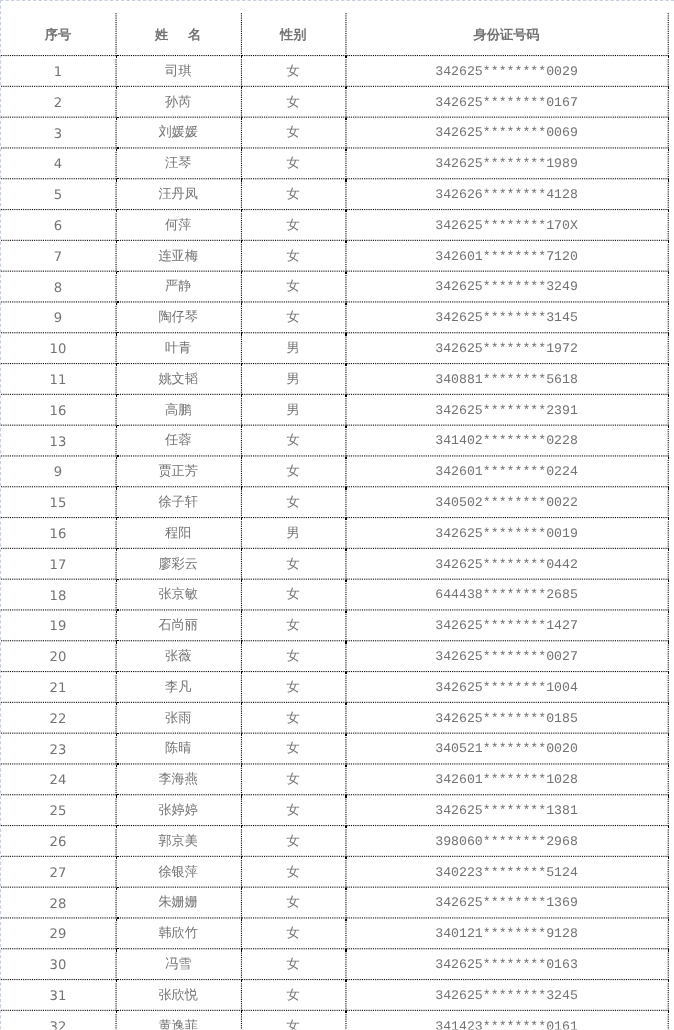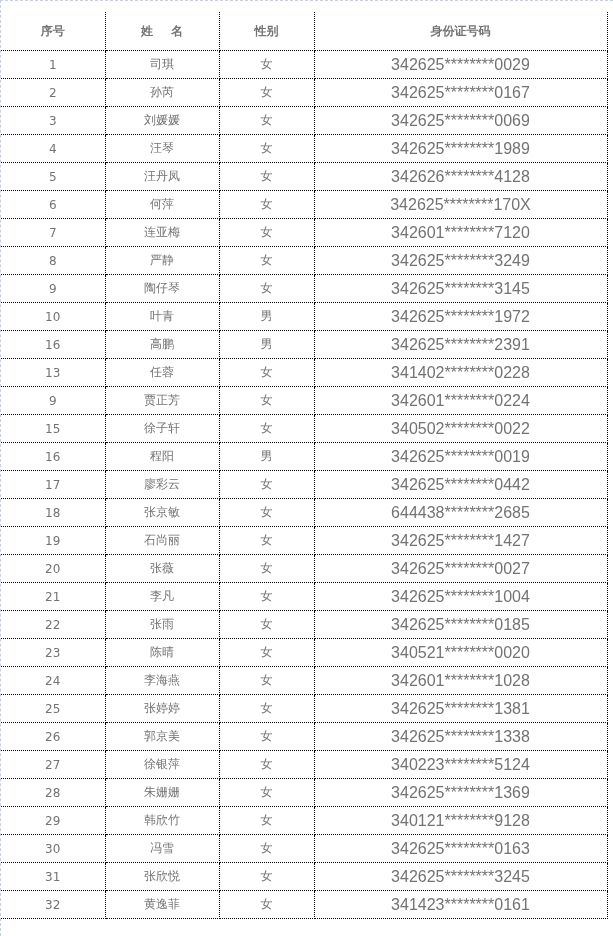--- a/index.html
+++ b/index.html
@@ -20,21 +20,21 @@
       border-bottom: 1px dotted #000;
       text-align: center; vertical-align: middle;
       padding: 0; white-space: nowrap; overflow: hidden;
     }
     table.roster th { height: 38px; font-weight: bold; font-size: 12px; }
     table.roster td { height: 27px; }
     .col-no { width: 104px; }
     .col-name { width: 114px; }
     .col-gender { width: 95px; }
     .col-id { width: 293px; }
-    td.id { font-family: Liberation Sans, sans-serif; font-size: 16px; letter-spacing: 0px; }
+    td.id { font-family: Liberation Mono, monospace; font-size: 12px; letter-spacing: 0px; }
     th.name-h span { letter-spacing: 18px; margin-right: -18px; text-align: right; }
   </style>
 </head>
 <body>
 
 <div class="frame"></div>
 
 <table class="roster">
   <colgroup>
     <col class="col-no">
@@ -105,20 +105,26 @@
         <td>女</td>
         <td class="id">342625********3145</td>
       </tr>
       <tr>
         <td>10</td>
         <td>叶青</td>
         <td>男</td>
         <td class="id">342625********1972</td>
       </tr>
       <tr>
+        <td>11</td>
+        <td>姚文韬</td>
+        <td>男</td>
+        <td class="id">340881********5618</td>
+      </tr>
+      <tr>
         <td>16</td>
         <td>高鹏</td>
         <td>男</td>
         <td class="id">342625********2391</td>
       </tr>
       <tr>
         <td>13</td>
         <td>任蓉</td>
         <td>女</td>
         <td class="id">341402********0228</td>
@@ -192,21 +198,21 @@
       <tr>
         <td>25</td>
         <td>张婷婷</td>
         <td>女</td>
         <td class="id">342625********1381</td>
       </tr>
       <tr>
         <td>26</td>
         <td>郭京美</td>
         <td>女</td>
-        <td class="id">342625********1338</td>
+        <td class="id">398060********2968</td>
       </tr>
       <tr>
         <td>27</td>
         <td>徐银萍</td>
         <td>女</td>
         <td class="id">340223********5124</td>
       </tr>
       <tr>
         <td>28</td>
         <td>朱姗姗</td>

